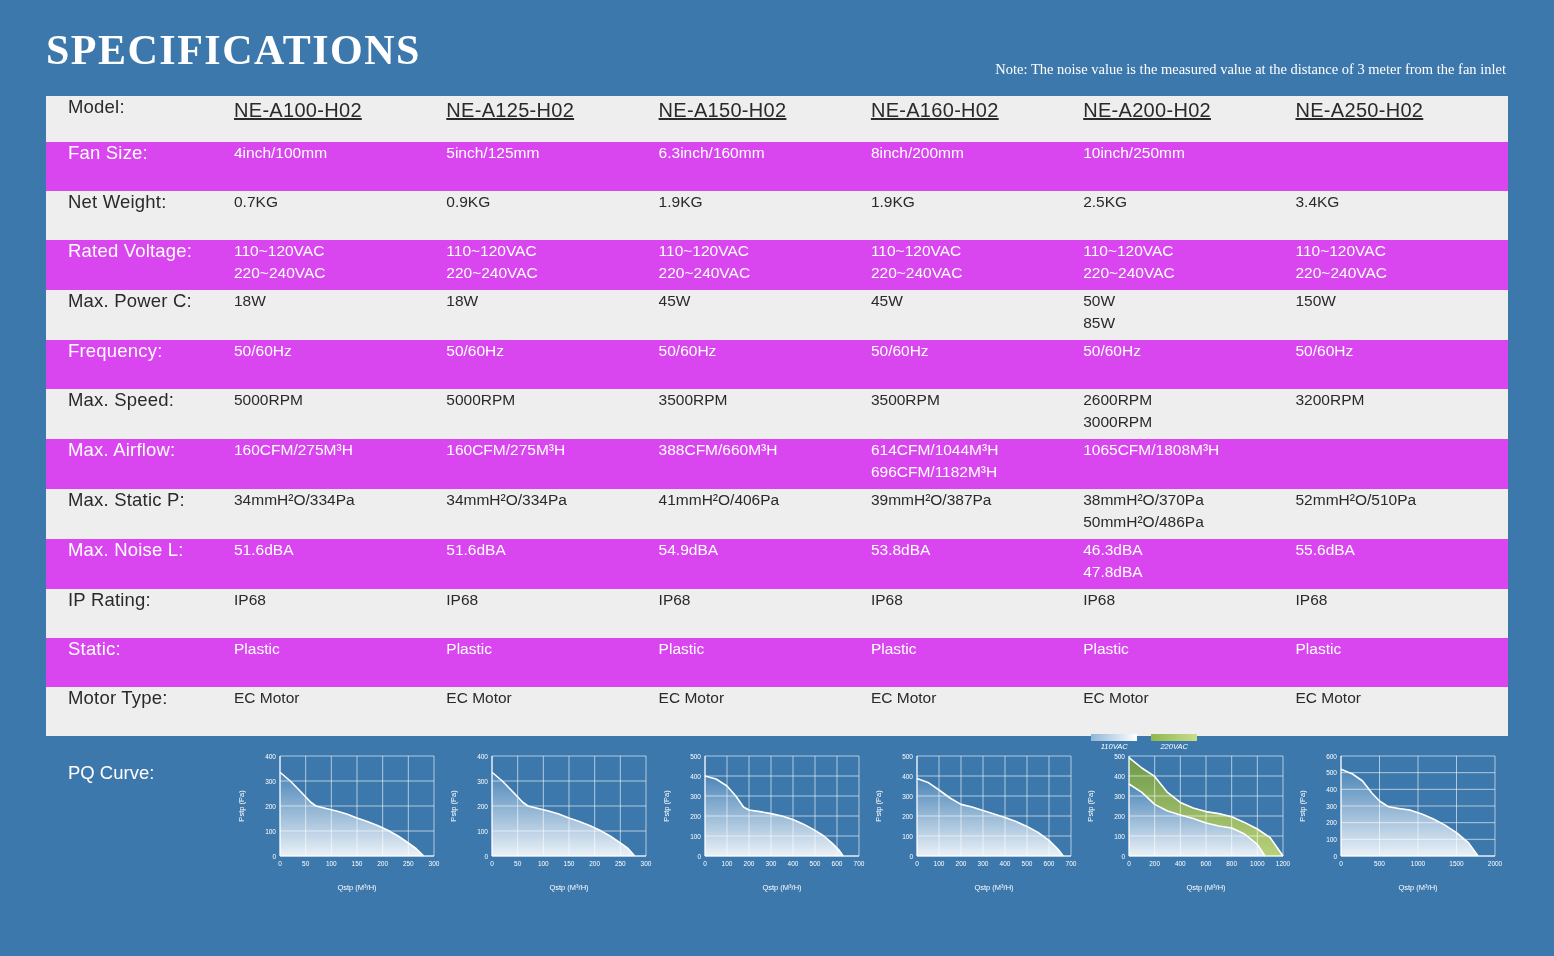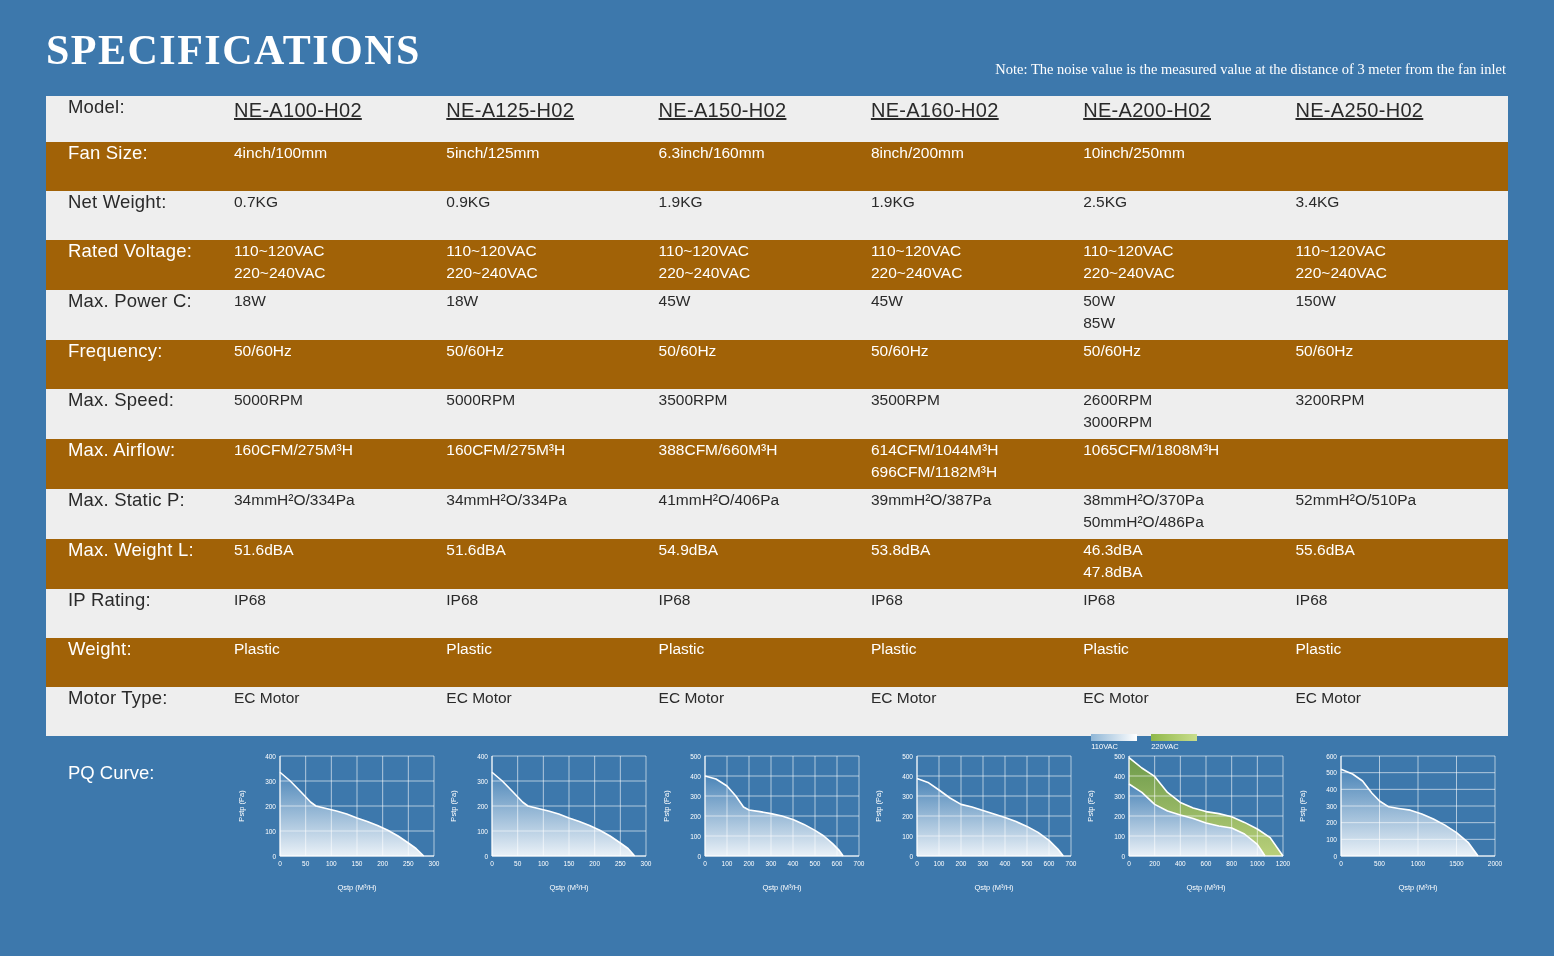--- a/index.html
+++ b/index.html
@@ -19,21 +19,21 @@
   }
   .note {
     position: absolute; right: 48px; top: 61px;
     font-size: 14.5px; color: #ffffff; white-space: nowrap;
   }
 
   .table { position: absolute; left: 46px; top: 96px; width: 1462px; }
 
   .row { display: flex; align-items: flex-start; width: 100%; }
   .row.light { background: #eeeeee; color: #2a2a2a; }
-  .row.dark  { background: #a16207; color: #ffffff; }
+  .row.dark  { background: #d946ef; color: #ffffff; }
 
   .row .lbl {
     width: 188px; flex: none;
     display: flex; align-items: center;
     padding-left: 22px;
     font-size: 18.5px;
     letter-spacing: .2px;
   }
   .row .cell {
     width: 212.3px; flex: none;
@@ -57,21 +57,21 @@
   .pq-row .lbl {
     width: 188px; flex: none; padding-left: 22px;
     font-size: 18.5px; display: flex; align-items: flex-start;
     padding-top: 4px;
     margin-top: 12px;
   }
   .chart-slot { width: 212.3px; flex: none; position: relative; }
   .chart-slot svg { display: block; }
 
   .legend-row { position: absolute; left: 8px; top: -12px; display: flex; gap: 14px; }
-  .legend-item { display: flex; flex-direction: column; align-items: flex-start; }
+  .legend-item { display: flex; flex-direction: column; align-items: center; font-style: italic; }
   .legend-swatch { width: 46px; height: 7px; }
   .legend-swatch.blue { background: linear-gradient(90deg,#8fb6d6,#ffffff); }
   .legend-swatch.green { background: linear-gradient(90deg,#8fb84a,#c9dd8c); }
   .legend-label { font-size: 7.5px; color: #ffffff; margin-top: 1px; }
 </style>
 </head>
 <body>
 
 <div class="page">
 
@@ -268,21 +268,21 @@
         </div>
         <div class="cell">
           <span>38mmH²O/370Pa</span>
           <span class="v2">50mmH²O/486Pa</span>
         </div>
         <div class="cell">
           <span>52mmH²O/510Pa</span>
         </div>
       </div>
       <div class="row dark r-tall">
-        <div class="lbl">Max. Weight L:</div>
+        <div class="lbl">Max. Noise L:</div>
         <div class="cell">
           <span>51.6dBA</span>
         </div>
         <div class="cell">
           <span>51.6dBA</span>
         </div>
         <div class="cell">
           <span>54.9dBA</span>
         </div>
         <div class="cell">
@@ -311,21 +311,21 @@
           <span>IP68</span>
         </div>
         <div class="cell">
           <span>IP68</span>
         </div>
         <div class="cell">
           <span>IP68</span>
         </div>
       </div>
       <div class="row dark r1">
-        <div class="lbl">Weight:</div>
+        <div class="lbl">Static:</div>
         <div class="cell">
           <span>Plastic</span>
         </div>
         <div class="cell">
           <span>Plastic</span>
         </div>
         <div class="cell">
           <span>Plastic</span>
         </div>
         <div class="cell">

